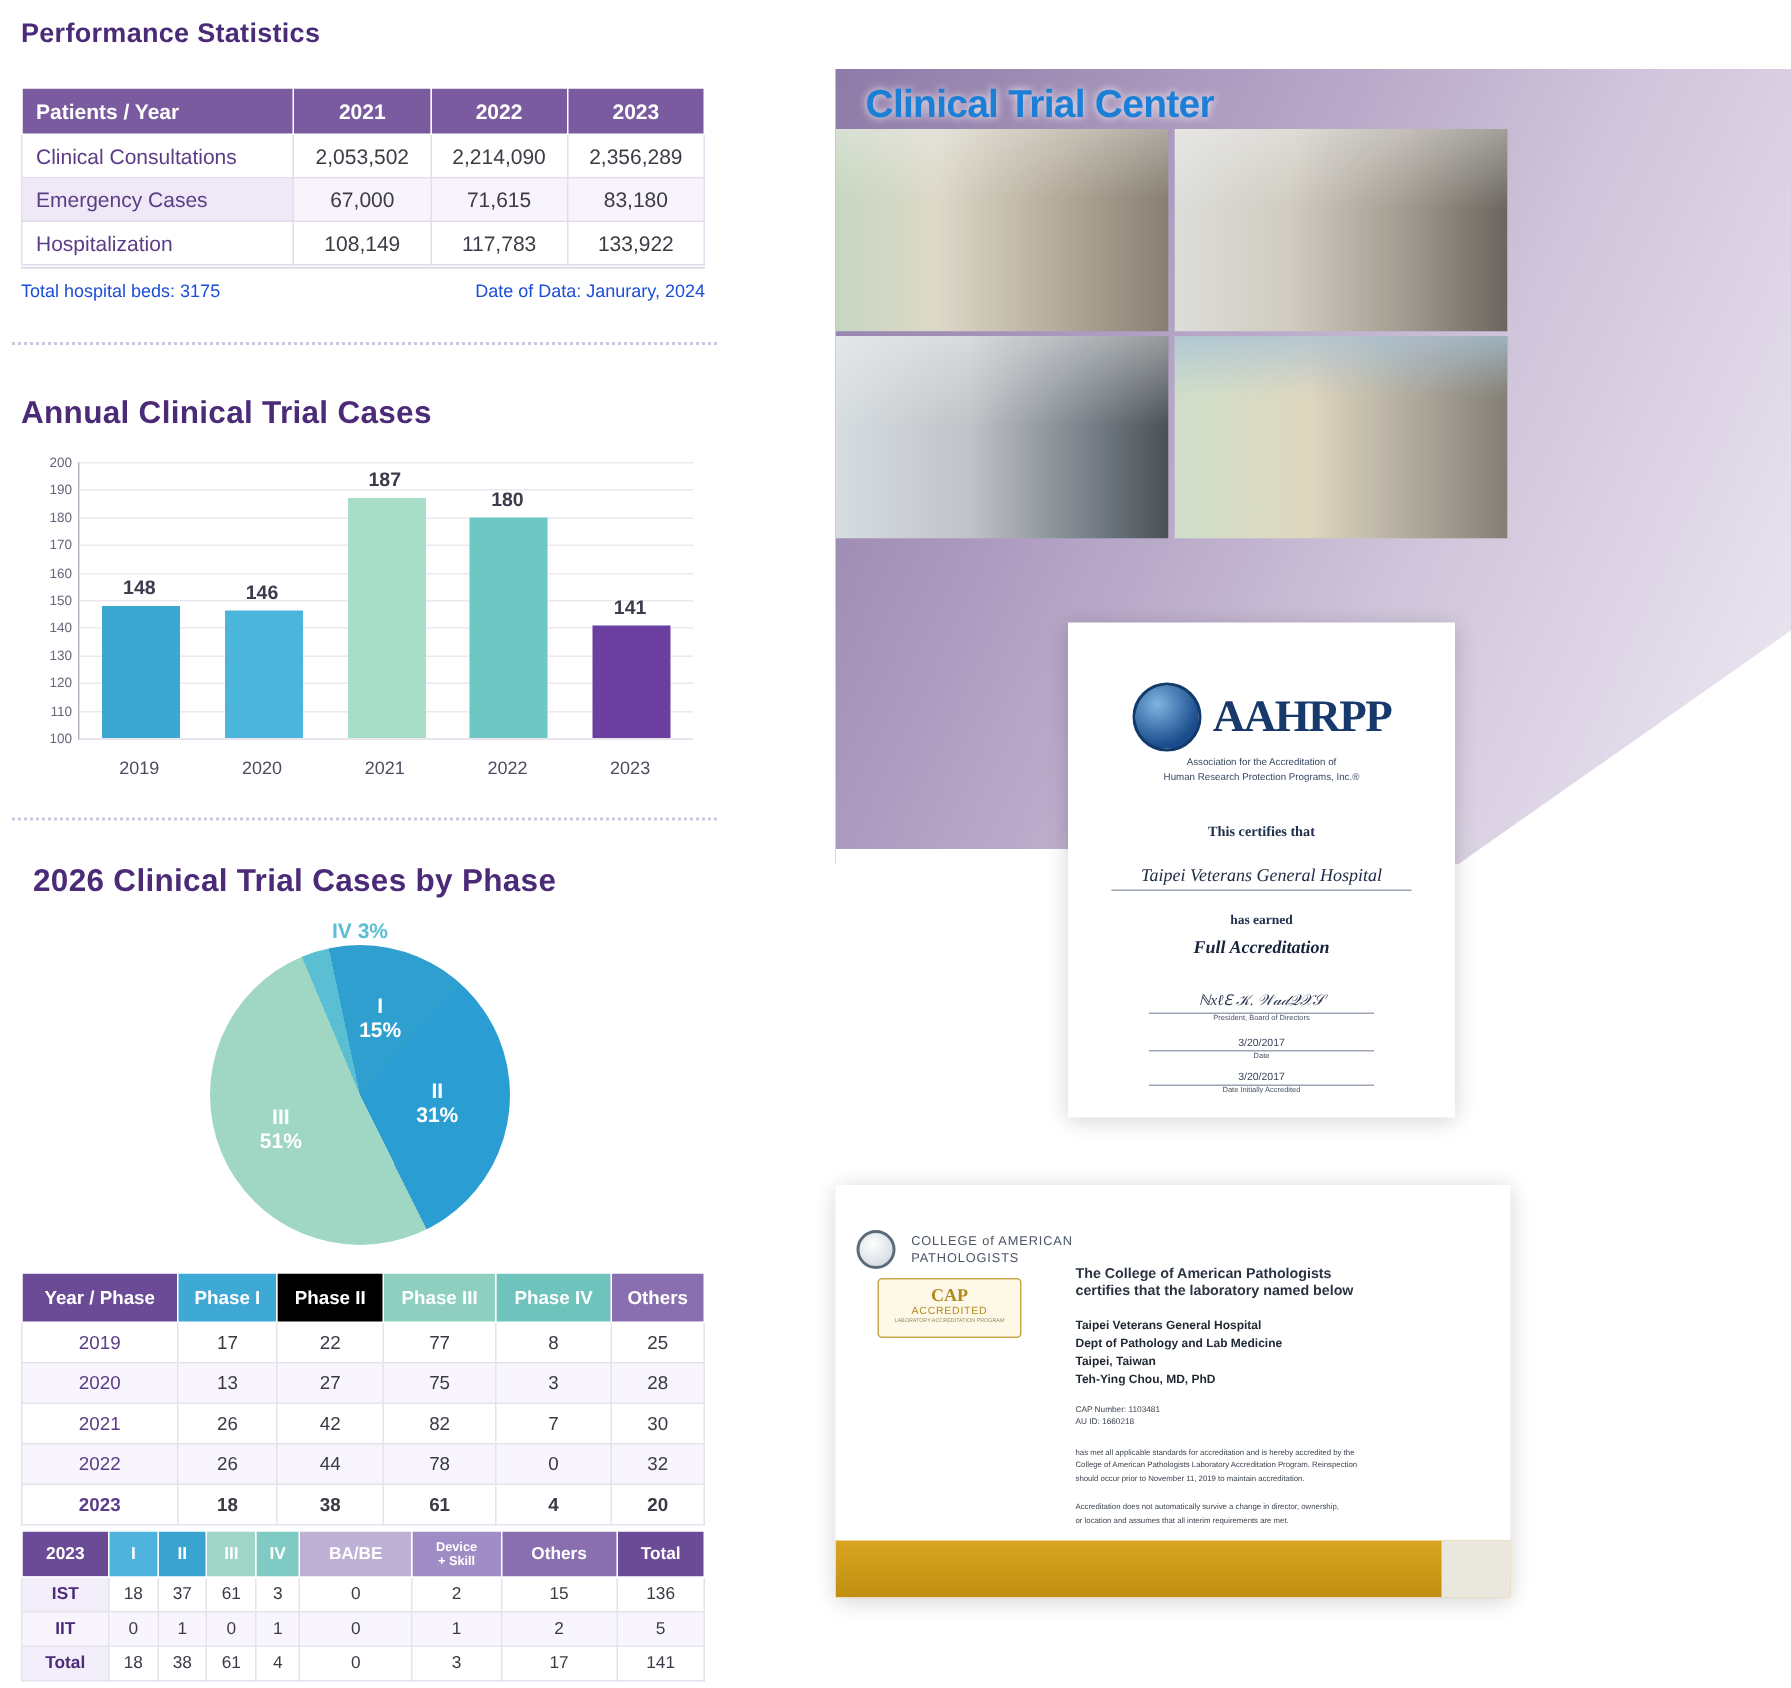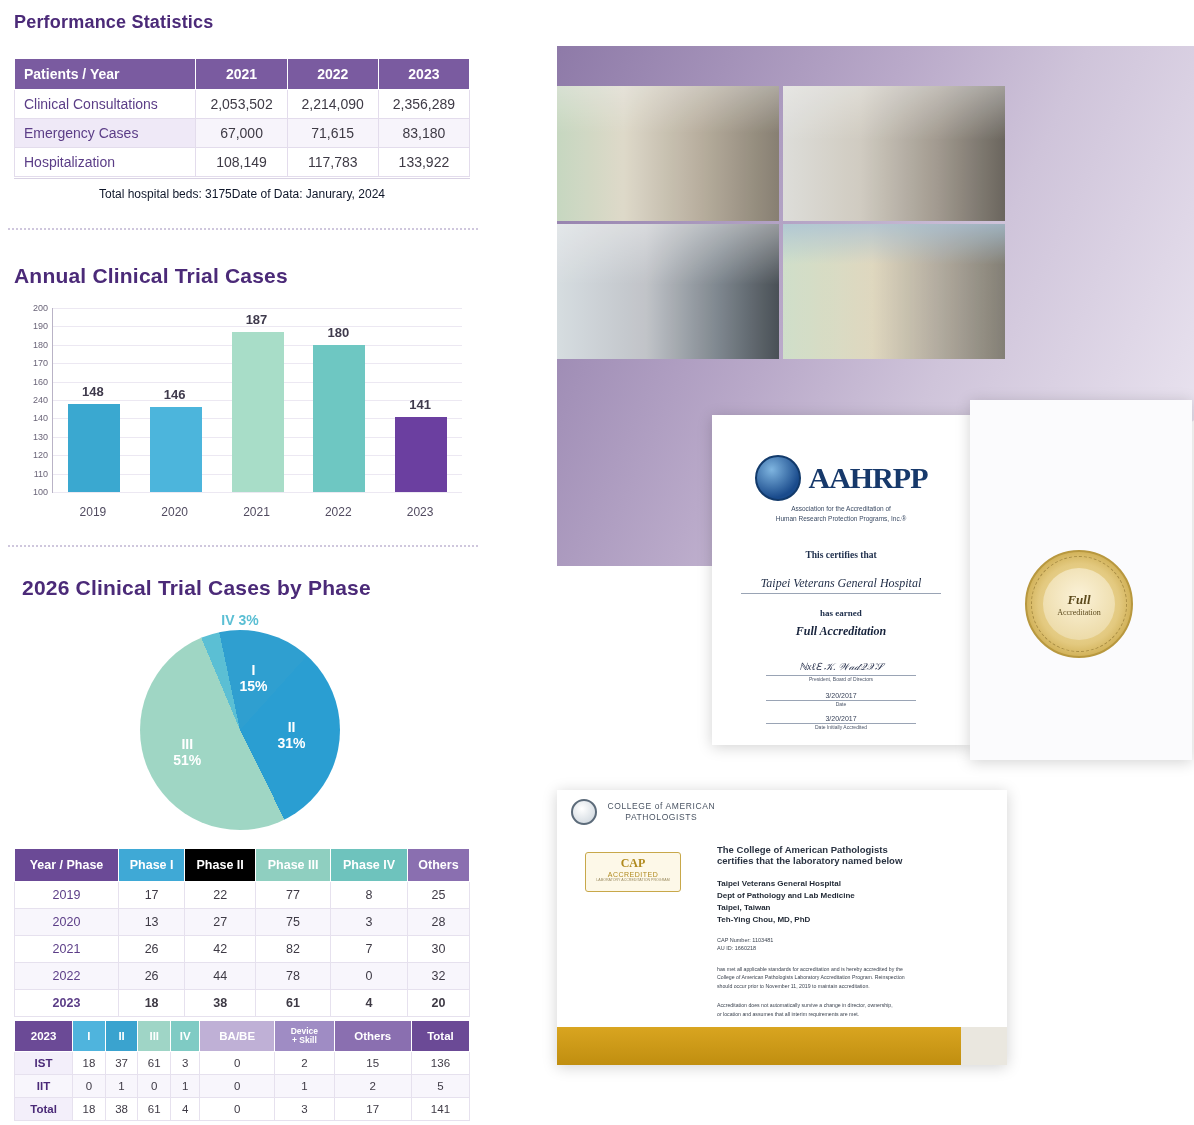--- a/index.html
+++ b/index.html
@@ -42,22 +42,22 @@
     text-align: left; padding-left: 9px; color: #5b3d87; font-weight: normal;
     background: #f3effa;
   }
   #perf-table tr.r1 td { background: #ffffff; }
   #perf-table tr.r2 td { background: #f7f4fb; }
   #perf-table tr.r2 td.lbl { background: #efe9f7; }
   #perf-table tr.r3 td { background: #ffffff; }
 
   #perf-foot {
     position: absolute; left: 14px; top: 178px; width: 456px;
-    display: flex; justify-content: center;
-    font-size: 12px; color: #0f172a;
+    display: flex; justify-content: space-between;
+    font-size: 12px; color: #1d4ed8;
     border-top: 1px solid #d9d2e4; padding-top: 8px;
   }
 
   .dotted-sep {
     position: absolute; left: 8px; width: 470px;
     border-top: 2px dotted #cfc7dd; height: 0;
   }
   #sep1 { top: 228px; }
   #sep2 { top: 545px; }
 
@@ -305,21 +305,21 @@
           <div class="y-tick" style="top: 184px;">100</div>
           <div class="grid-line" style="top: 165.6px;"></div>
           <div class="y-tick" style="top: 165.6px;">110</div>
           <div class="grid-line" style="top: 147.2px;"></div>
           <div class="y-tick" style="top: 147.2px;">120</div>
           <div class="grid-line" style="top: 128.8px;"></div>
           <div class="y-tick" style="top: 128.8px;">130</div>
           <div class="grid-line" style="top: 110.4px;"></div>
           <div class="y-tick" style="top: 110.4px;">140</div>
           <div class="grid-line" style="top: 92px;"></div>
-          <div class="y-tick" style="top: 92px;">240</div>
+          <div class="y-tick" style="top: 92px;">150</div>
           <div class="grid-line" style="top: 73.6px;"></div>
           <div class="y-tick" style="top: 73.6px;">160</div>
           <div class="grid-line" style="top: 55.2px;"></div>
           <div class="y-tick" style="top: 55.2px;">170</div>
           <div class="grid-line" style="top: 36.8px;"></div>
           <div class="y-tick" style="top: 36.8px;">180</div>
           <div class="grid-line" style="top: 18.4px;"></div>
           <div class="y-tick" style="top: 18.4px;">190</div>
           <div class="grid-line" style="top: 0px;"></div>
           <div class="y-tick" style="top: 0px;">200</div>
@@ -472,20 +472,21 @@
           <div class="ph-shade"></div>
       </div>
       <div class="photo" style="left:0;top:178px;width:222px;height:135px;">
         <div class="ph-room c"></div>
           <div class="ph-shade"></div>
       </div>
       <div class="photo" style="left:226px;top:178px;width:222px;height:135px;">
         <div class="ph-room d"></div>
           <div class="ph-shade"></div>
       </div>
+      <div id="photo-header">Clinical Trial Center</div>
       <div id="wedge"></div>
       <div id="wedge2"></div>
     </div>
 
     <div class="cert" id="cert-aahrpp">
       <div style="text-align:center;margin-top:40px;">
         <span class="aahrpp-logo"></span><span class="aahrpp-word">AAHRPP</span>
       </div>
       <div class="aahrpp-sub">Association for the Accreditation of</div>
       <div class="aahrpp-sub" style="margin-top:1px">Human Research Protection Programs, Inc.®</div>
@@ -497,32 +498,23 @@
       <div style="width:150px;margin:2px auto 0;border-top:1px solid #9aa4b5;"></div>
       <div style="text-align:center;font-size:5px;color:#4a5468;">President, Board of Directors</div>
       <div style="text-align:center;font-size:7px;color:#39435a;margin-top:10px;">3/20/2017</div>
       <div style="width:150px;margin:1px auto 0;border-top:1px solid #9aa4b5;"></div>
       <div style="text-align:center;font-size:5px;color:#4a5468;">Date</div>
       <div style="text-align:center;font-size:7px;color:#39435a;margin-top:8px;">3/20/2017</div>
       <div style="width:150px;margin:1px auto 0;border-top:1px solid #9aa4b5;"></div>
       <div style="text-align:center;font-size:5px;color:#4a5468;">Date Initially Accredited</div>
     </div>
 
-    <div class="cert" id="cert-side">
-      <div class="seal">
-        <div class="seal-ring"></div>
-        <div class="seal-inner">
-          <div style="font-size:13px;font-style:italic;font-weight:bold;">Full</div>
-          <div style="font-size:8px;">Accreditation</div>
-        </div>
-      </div>
-    </div>
 
     <div class="cert" id="cert-cap">
-      <div style="position:absolute;left:14px;top:9px;text-align:center;">
+      <div style="position:absolute;left:14px;top:30px;">
         <span class="cap-logo"></span>
         <span style="display:inline-block;vertical-align:middle;margin-left:6px;font-size:8.5px;color:#4a5463;letter-spacing:.6px;line-height:1.3;">
           <span>COLLEGE of AMERICAN</span><br>
           <span>PATHOLOGISTS</span>
         </span>
       </div>
       <div style="position:absolute;left:28px;top:62px;" class="cap-badge">
         <div style="font-family:'Liberation Serif',serif;font-size:12px;color:#b08a1e;font-weight:bold;text-align:center;margin-top:3px;">CAP</div>
         <div style="font-size:7px;color:#b08a1e;text-align:center;letter-spacing:.5px;">ACCREDITED</div>
         <div style="font-size:3.6px;color:#9a8a5e;text-align:center;">LABORATORY ACCREDITATION PROGRAM</div>

